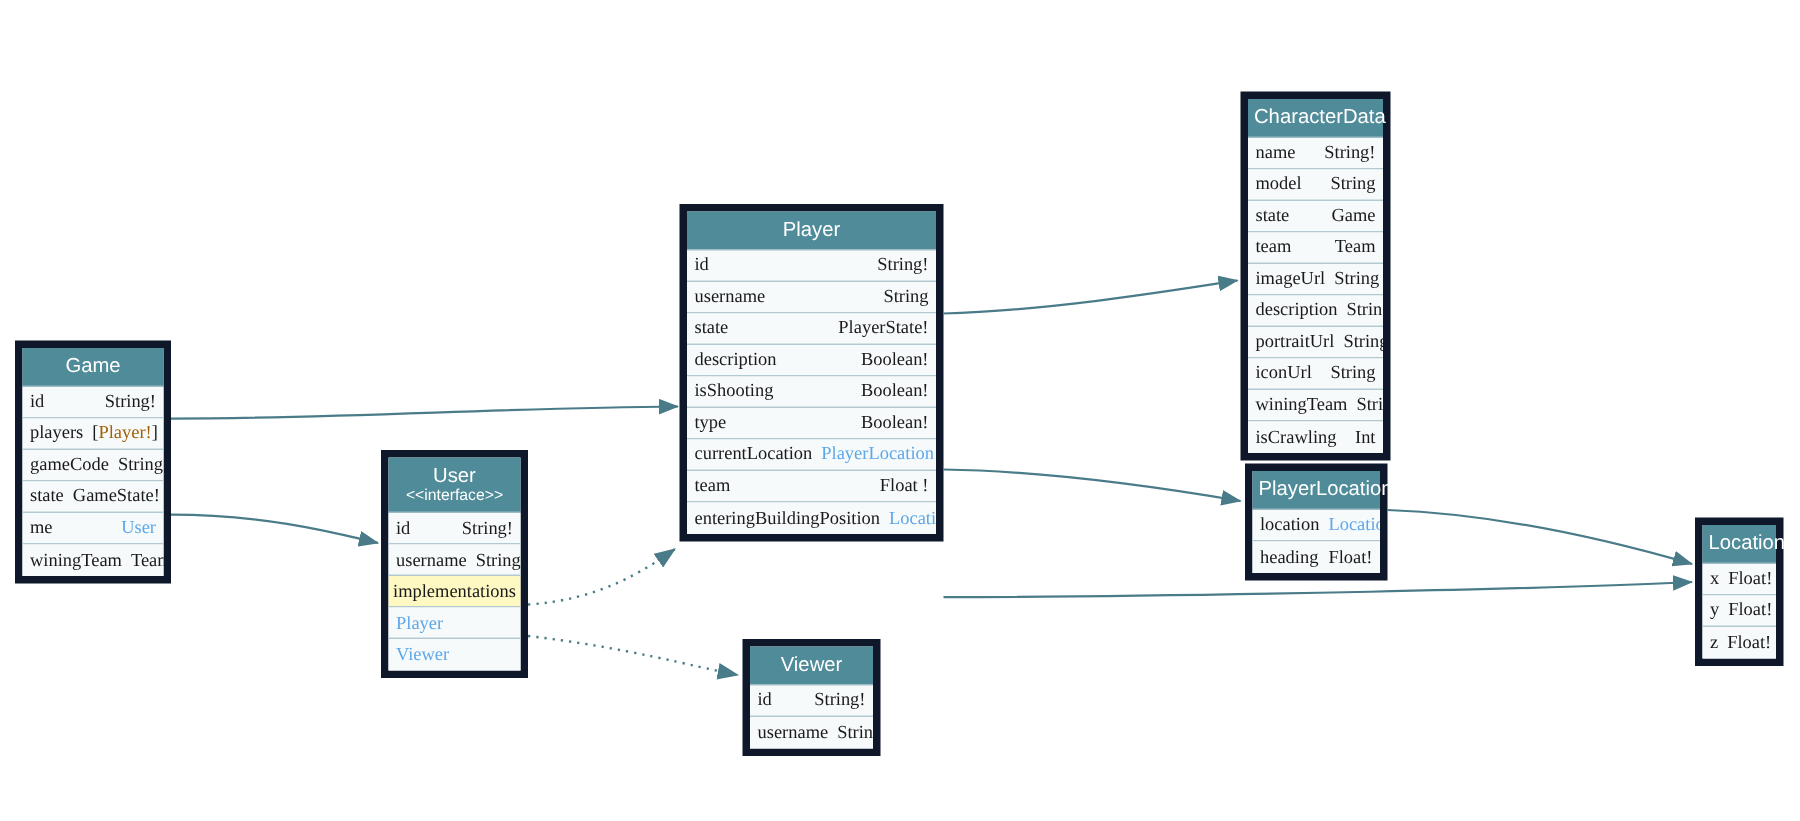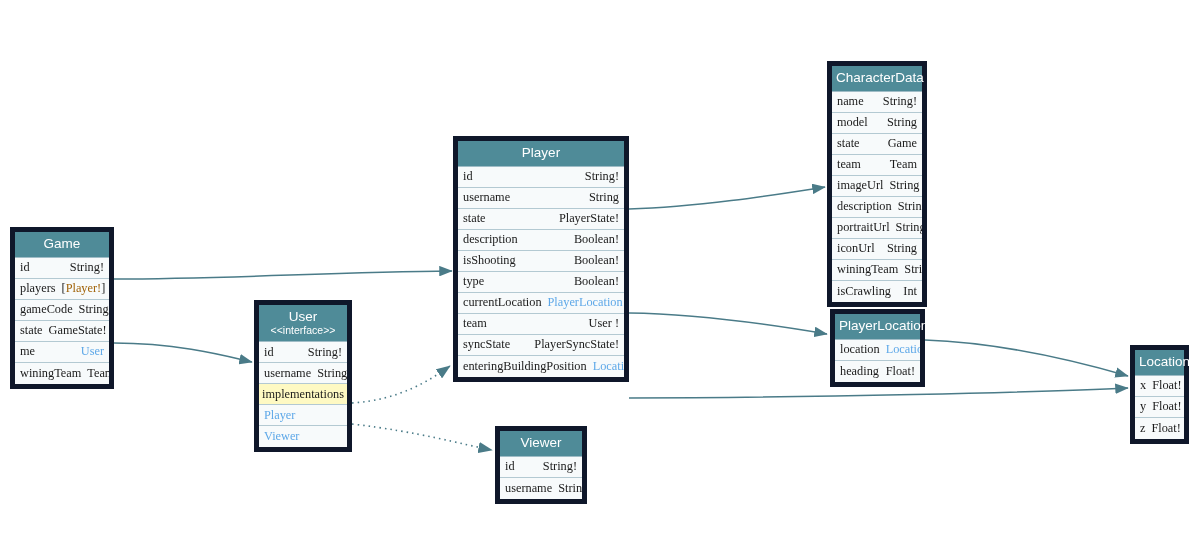--- a/index.html
+++ b/index.html
@@ -179,25 +179,21 @@
         <div class="row">
           <span class="fname">type</span>
           <span class="ftype">Boolean!</span>
         </div>
         <div class="row">
           <span class="fname">currentLocation</span>
           <span class="ftype"><span class="link" style="color: rgb(94, 168, 232);">PlayerLocation</span></span>
         </div>
         <div class="row">
           <span class="fname">team</span>
-          <span class="ftype">User !</span>
-        </div>
-        <div class="row">
-          <span class="fname">syncState</span>
-          <span class="ftype">PlayerSyncState!</span>
+          <span class="ftype">Float !</span>
         </div>
         <div class="row">
           <span class="fname">enteringBuildingPosition</span>
           <span class="ftype"><span class="link" style="color: rgb(94, 168, 232);">Location</span></span>
         </div>
       </div>
       <div class="entity" style="left: 495px; top: 426px; width: 92px;">
         <div class="ent-header" style="background: rgb(79, 139, 152);"><span>Viewer</span></div>
         <div class="row">
           <span class="fname">id</span>

